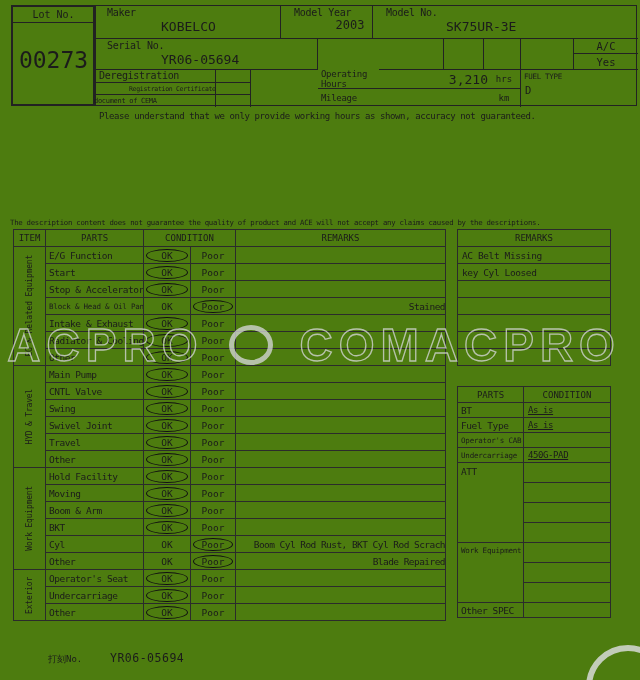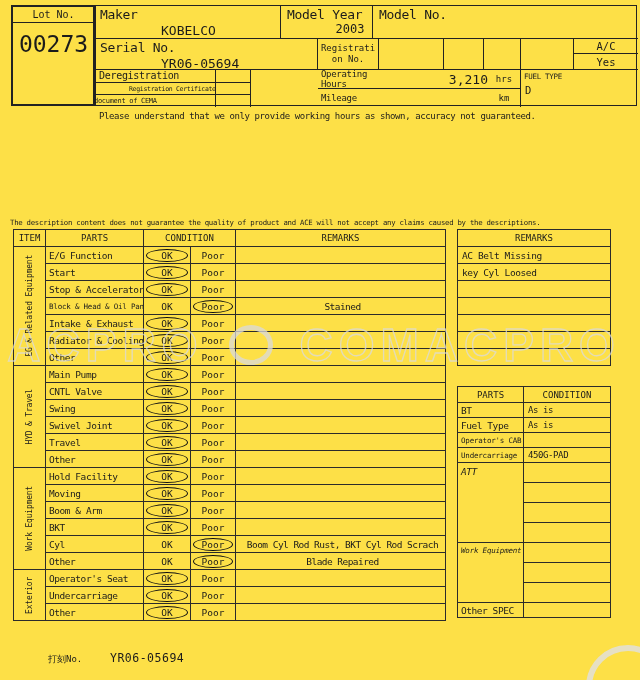--- a/index.html
+++ b/index.html
@@ -1,29 +1,29 @@
 <!DOCTYPE html>
 <html><head>
 <meta charset="utf-8">
 <style>
   html,body{margin:0;padding:0;background:#ffffff;}
   .page{
-    position:relative;width:640px;height:680px;background:#fde047;overflow:hidden;
+    position:relative;width:640px;height:680px;background:#4d7c0f;overflow:hidden;
     font-family:"DejaVu Sans Mono", monospace;color:#1b1b1b;
   }
   .abs{position:absolute;box-sizing:border-box;}
   
   .lot-box{left:11px;top:5px;width:85px;height:101px;border:2px solid #222;}
   .lot-label{border-bottom:1px solid #222;height:15px;text-align:center;font-size:10px;line-height:15px;}
-  .lot-number{text-align:center;font-size:23px;letter-spacing:0px;margin-top:8px;}
+  .lot-number{text-align:center;font-size:23px;letter-spacing:0px;margin-top:24px;}
   
   .hdr{left:93px;top:5px;width:544px;height:101px;border:1px solid #222;}
   .hdr .cell{position:absolute;box-sizing:border-box;overflow:visible;}
   .br{border-right:1px solid #222;} .bb{border-bottom:1px solid #222;}
-  .cell-label{font-size:13px;letter-spacing:-0.3px;padding:1px 0 0 6px;white-space:nowrap;}
+  .cell-label{font-size:10px;letter-spacing:-0.3px;padding:1px 0 0 13px;white-space:nowrap;}
   .cell-value{font-size:13px;letter-spacing:0px;white-space:nowrap;padding-left:47px;}
   .v-indent{margin:1px 0 0 20px;}
   .center2{display:flex;align-items:center;justify-content:center;text-align:center;height:100%;}
   .regno{font-size:9px;white-space:pre-line;line-height:1.2;}
   .acbox{font-size:10.5px;}
   .mini-label{font-size:10px;letter-spacing:-0.3px;line-height:12px;padding-left:5px;white-space:nowrap;}
   .mini-label.tiny{font-size:6.5px;padding-left:35px;}
   .mini-label.cema{font-size:7px;padding-left:0;}
   .insp-label{font-size:7px;letter-spacing:-0.4px;line-height:1.35;padding:2px 0 0 2px;white-space:pre-line;}
   .ym{position:absolute;bottom:2px;font-size:7px;}
@@ -42,34 +42,34 @@
   .main-table{left:13px;top:229px;width:378px;}
   .main-table tr{height:17px;}
   .thead-cell{font-size:9px;text-align:center;}
   .item-cell{text-align:center;vertical-align:middle;}
   .vert{writing-mode:vertical-rl;transform:rotate(180deg);font-size:8px;letter-spacing:-0.2px;line-height:1;margin:0 auto;}
   .part-cell{font-size:9.5px;letter-spacing:-0.45px;padding-left:3px;text-align:left;white-space:nowrap;}
   .part-cell.small{font-size:7.5px;letter-spacing:-0.2px;}
   .cond-cell{text-align:center;font-size:9.5px;}
   .circle{display:inline-block;border:1.5px solid #111;border-radius:50%;width:42px;height:13px;line-height:12px;box-sizing:border-box;}
   .circle.poor{width:40px;}
-  .remark-cell{font-size:9.5px;letter-spacing:-0.55px;padding-left:4px;text-align:center;white-space:nowrap;}
+  .remark-cell{font-size:9.5px;letter-spacing:-0.55px;padding-left:4px;text-align:right;white-space:nowrap;}
   
   .side-remarks{left:457px;top:229px;width:153px;}
   .side-remarks tr{height:17px;}
   .sr-line{font-size:9.5px;letter-spacing:-0.4px;padding-left:4px;text-align:left;white-space:nowrap;}
   
   .spec-table{left:457px;top:386px;width:153px;}
   .spec-table tr{height:15px;}
   .spec-table tr.tall{height:20px;}
   .spec-table tr.hdr-row{height:16px;}
   .spec-part{font-size:9.5px;letter-spacing:-0.45px;padding-left:3px;text-align:left;white-space:nowrap;vertical-align:middle;}
   .spec-part.small{font-size:7.5px;letter-spacing:-0.2px;}
-  .spec-part.top{vertical-align:top;padding-top:3px;font-style:italic;}
-  .spec-cond{font-size:9px;letter-spacing:-0.4px;padding-left:4px;text-align:left;white-space:nowrap;}
+  .spec-part.top{vertical-align:top;padding-top:3px;}
+  .spec-cond{font-size:9px;letter-spacing:-0.4px;padding-left:4px;text-align:left;white-space:nowrap;text-decoration:underline;}
   
   .stamp-label{left:48px;top:653px;font-size:9px;}
   .stamp-value{left:110px;top:651px;font-size:11.5px;letter-spacing:0.5px;}
   
   .wm-band{left:-118px;top:318px;width:900px;display:flex;align-items:center;gap:26px;
     font-family:"Liberation Sans",sans-serif;font-weight:bold;font-size:46px;letter-spacing:6px;
     color:transparent;-webkit-text-stroke:1.3px #dadade;opacity:0.75;pointer-events:none;z-index:5;white-space:nowrap;}
   .wm-logo{width:44px;height:40px;border:5px solid #dadade;border-radius:50%;flex:none;box-sizing:border-box;}
   .corner-logo{left:586px;top:645px;width:84px;height:84px;border:6px solid #e0e0e4;border-radius:50%;opacity:0.8;z-index:5;pointer-events:none;}
 </style>
@@ -88,29 +88,26 @@
     <div class="cell br bb" style="left:0;top:0;width:187px;height:33px;">
       <div class="cell-label">Maker</div>
       <div class="cell-value v-indent">KOBELCO</div>
     </div>
     <div class="cell br bb" style="left:187px;top:0;width:92px;height:33px;">
       <div class="cell-label">Model Year</div>
       <div class="cell-value" style="text-align:center;font-size:12px;">2003</div>
     </div>
     <div class="cell bb" style="left:279px;top:0;width:265px;height:33px;">
       <div class="cell-label">Model No.</div>
+      <div class="cell-value" style="margin:1px 0 0 26px;">SK75UR-3E</div>
     </div>
 
     <div class="cell br bb" style="left:0;top:33px;width:224px;height:31px;">
       <div class="cell-label">Serial No.</div>
       <div class="cell-value v-indent">YR06-05694</div>
-    </div>
-    <div class="cell br bb" style="left:224px;top:33px;width:61px;height:31px;">
-      <div class="center2 regno">Registrati
-on No.</div>
     </div>
     <div class="cell br bb" style="left:285px;top:33px;width:65px;height:31px;"></div>
     <div class="cell br bb" style="left:350px;top:33px;width:40px;height:31px;"></div>
     <div class="cell br bb" style="left:390px;top:33px;width:37px;height:31px;"></div>
     <div class="cell br bb" style="left:427px;top:33px;width:53px;height:31px;"></div>
     <div class="cell bb" style="left:480px;top:33px;width:64px;height:15px;">
       <div class="center2 acbox">A/C</div>
     </div>
     <div class="cell bb" style="left:480px;top:48px;width:64px;height:16px;">
       <div class="center2 acbox">Yes</div>

